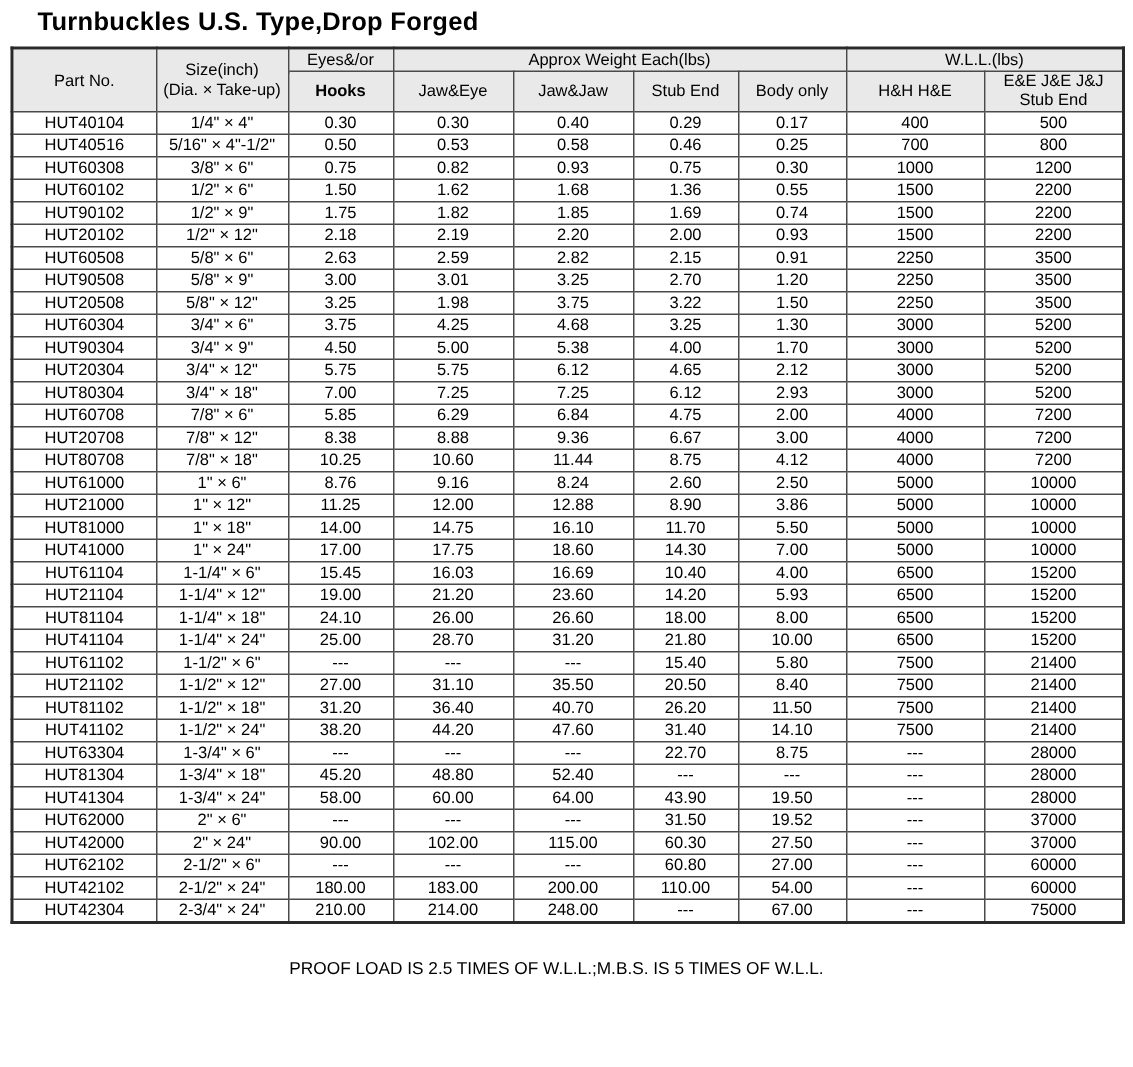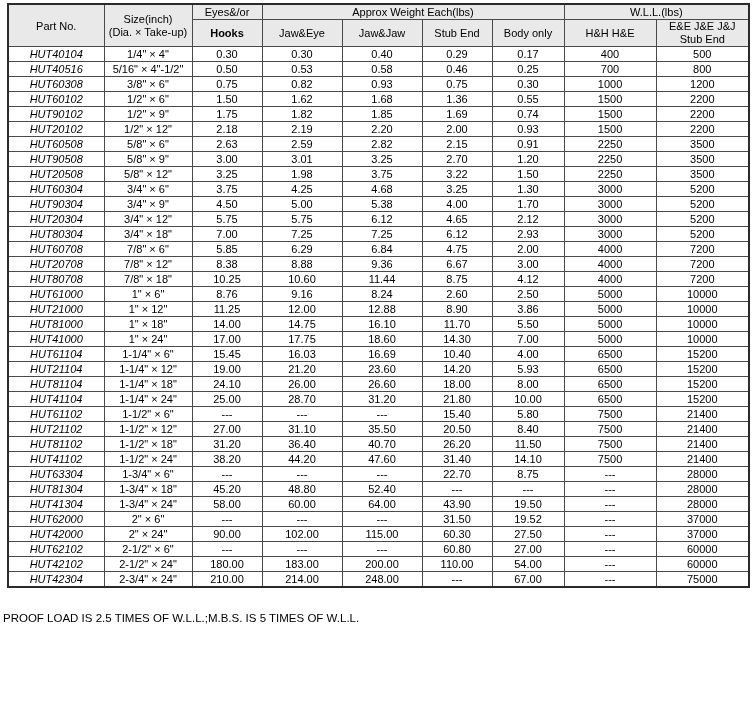--- a/index.html
+++ b/index.html
@@ -42,34 +42,36 @@
     text-align: center;
     vertical-align: middle;
     white-space: nowrap;
     overflow: hidden;
   }
   table.spec thead th {
     background: #e9e9e9;
   }
   table.spec thead tr.hdr-mid th { height: 13px; }
   table.spec thead tr.hdr-bot th { height: 13px; font-weight: bold; }
-  td.col-part { text-align: left; padding-left: 5px; font-style: italic; }
+  td.col-part { text-align: left; padding-left: 5px; }
   td.col-size { font-size: 10px; }
   .two-line { line-height: 13px; display: block; }
   .footer {
     margin: 22px 16px 0 3px;
     font-size: 11.5px;
     line-height: 16px;
+    text-align: center;
   }
 </style>
 </head>
 <body>
 
 <div class="page">
 
+  <h1 class="title">Turnbuckles U.S. Type,Drop Forged</h1>
 
   <table class="spec">
     <colgroup>
       <col style="width:96px">
         <col style="width:88px">
         <col style="width:70px">
       <col style="width:80px">
         <col style="width:80px">
         <col style="width:70px">
       <col style="width:72px">

